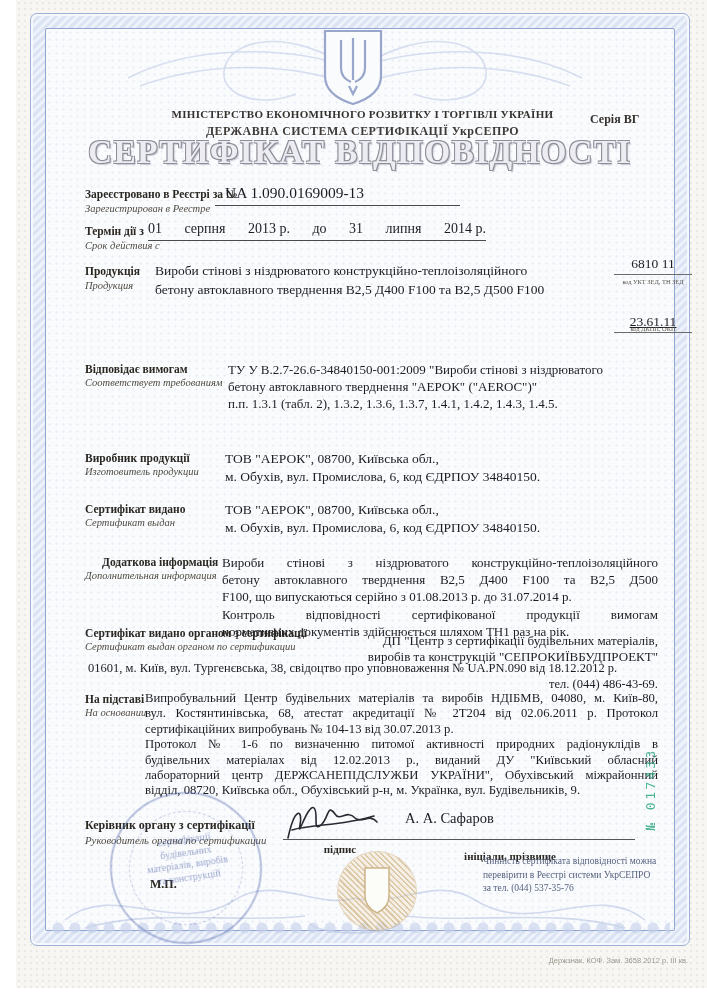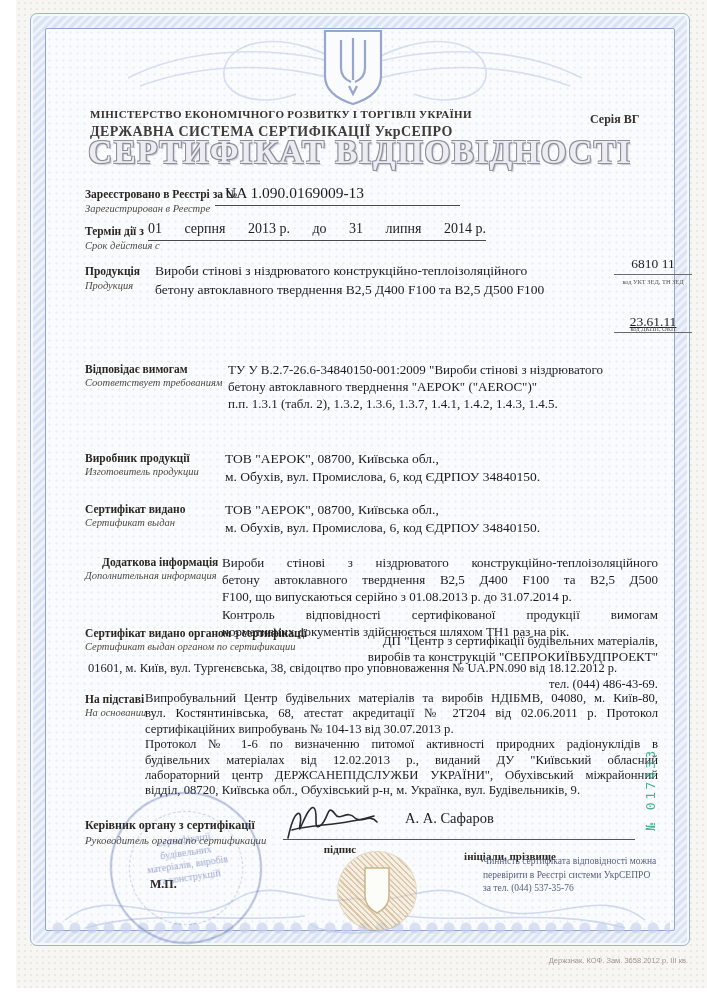--- a/index.html
+++ b/index.html
@@ -20,25 +20,25 @@
            background:#fafbfd;
            background-image: radial-gradient(rgba(205,214,233,.30) 1px, rgba(0,0,0,0) 1.3px);
            background-size:7px 7px; }
 
   .flourish { opacity:.5; }
   .scallops { left:50px; top:921px; width:620px; height:15px; opacity:.65;
               background-image: radial-gradient(circle at 8px 7px, #c7d2ea 5px, rgba(0,0,0,0) 6px);
               background-size:17px 15px; }
 
   
-  .ministry { left:90px; top:108px; width:545px; font-weight:bold;
+  .ministry { left:90px; top:108px; width:545px; text-align:center; font-weight:bold;
               font-size:11px; letter-spacing:.3px; color:#35322e; }
   .series   { left:590px; top:112px; font-weight:bold; font-size:12px; color:#35322e; }
-  .system   { left:90px; top:124px; width:545px; text-align:left; font-weight:bold;
-              font-size:14px; letter-spacing:.4px; color:#3e3b38; }
+  .system   { left:90px; top:124px; width:545px; text-align:center; font-weight:bold;
+              font-size:12px; letter-spacing:.4px; color:#3e3b38; }
   .title    { left:55px; top:134px; width:610px; text-align:center; font-weight:bold;
               font-size:33px; letter-spacing:1.5px; color:#ececf2;
               text-shadow:-1px -1px 0 #8f8f99, 1px -1px 0 #8f8f99, -1px 1px 0 #8f8f99, 1px 1px 0 #8f8f99, 2px 2px 1px #c9c9d4; }
 
   .lbl    { font-weight:bold; font-size:11.5px; color:#2b2823; }
   .lbl-ru { font-style:italic; font-size:10.5px; color:#4f4b43; }
 
   .reg-value { left:215px; top:184px; width:245px; font-size:15.5px; color:#1d1c22;
                border-bottom:1px solid #4a4a4a; padding:0 0 3px 10px; }
   .val-row { left:148px; top:221px; width:338px; display:flex; justify-content:space-between;

